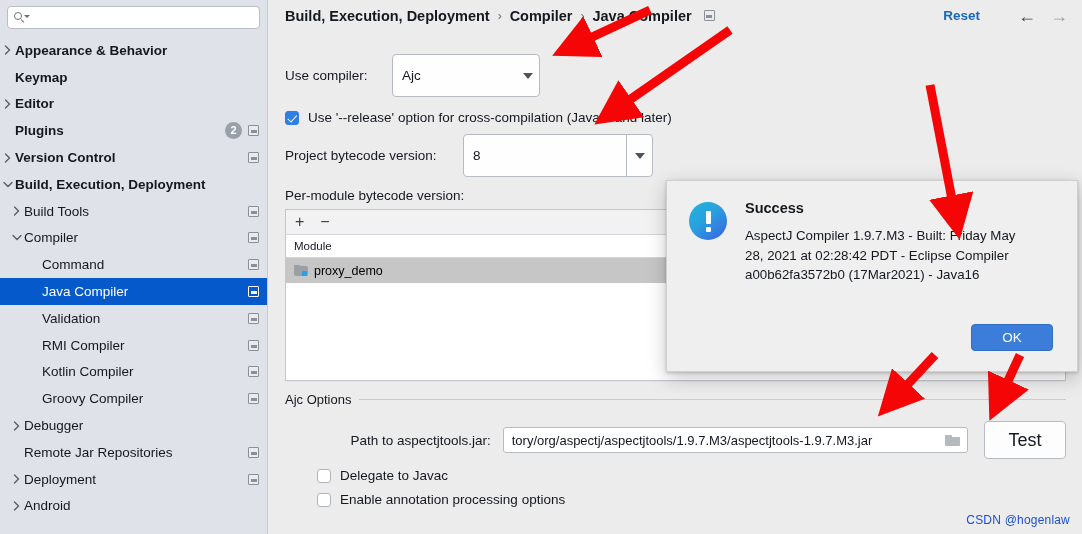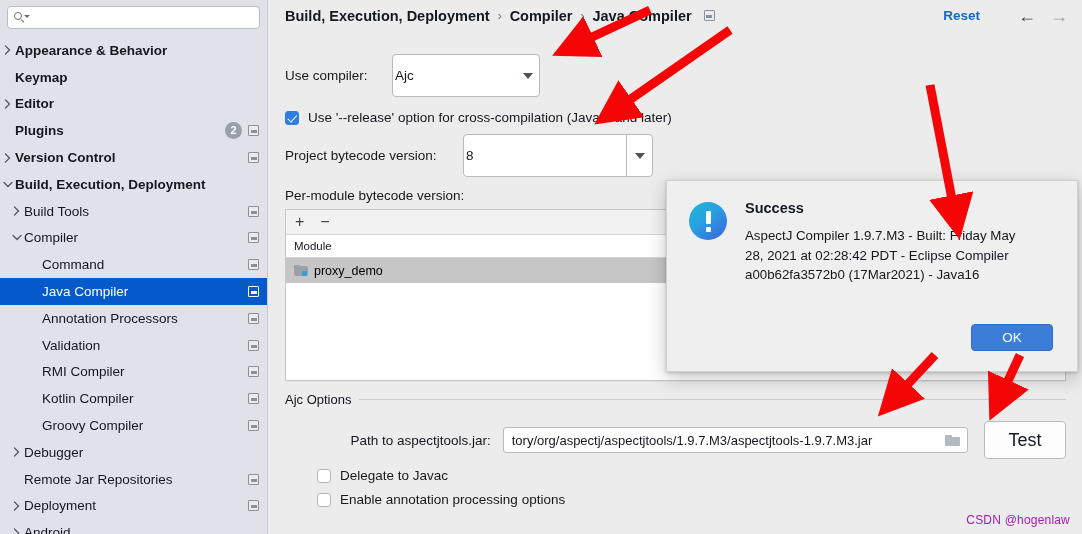--- a/index.html
+++ b/index.html
@@ -218,21 +218,21 @@
   .combo {
     height: 43px;
     background: #fefefe;
     border: 1px solid #b6bbc2;
     border-radius: 4px;
     display: flex;
     align-items: center;
     box-sizing: border-box;
     font-size: 13.5px;
     color: #14181f;
-    padding-left: 2px;
+    padding-left: 9px;
     position: relative;
     cursor: pointer;
   }
   .combo .val { flex: 1; }
   .combo .arrow {
     width: 22px;
     display: flex;
     align-items: center;
     justify-content: center;
   }
@@ -512,21 +512,21 @@
     left: 0; top: 0;
     width: 1082px; height: 534px;
     pointer-events: none;
   }
 
   .watermark {
     position: absolute;
     right: 12px;
     bottom: 7px;
     font-size: 12px;
-    color: #a21caf;
+    color: #1d4ed8;
     letter-spacing: 0.2px;
     text-align: right;
   }
 </style>
 </head>
 <body>
 
 <div class="app">
 
   <div class="sidebar">
@@ -603,25 +603,20 @@
           <span class="mini-panel-icon"></span>
         </div>
         <div class="tree-row lvl2">
           <span class="twisty spacer"></span>
           <span class="tree-label">Command</span>
           <span class="mini-panel-icon"></span>
         </div>
         <div class="tree-row lvl2 selected">
           <span class="twisty spacer"></span>
           <span class="tree-label">Java Compiler</span>
-          <span class="mini-panel-icon"></span>
-        </div>
-        <div class="tree-row lvl2">
-          <span class="twisty spacer"></span>
-          <span class="tree-label">Annotation Processors</span>
           <span class="mini-panel-icon"></span>
         </div>
         <div class="tree-row lvl2">
           <span class="twisty spacer"></span>
           <span class="tree-label">Validation</span>
           <span class="mini-panel-icon"></span>
         </div>
         <div class="tree-row lvl2">
           <span class="twisty spacer"></span>
           <span class="tree-label">RMI Compiler</span>

